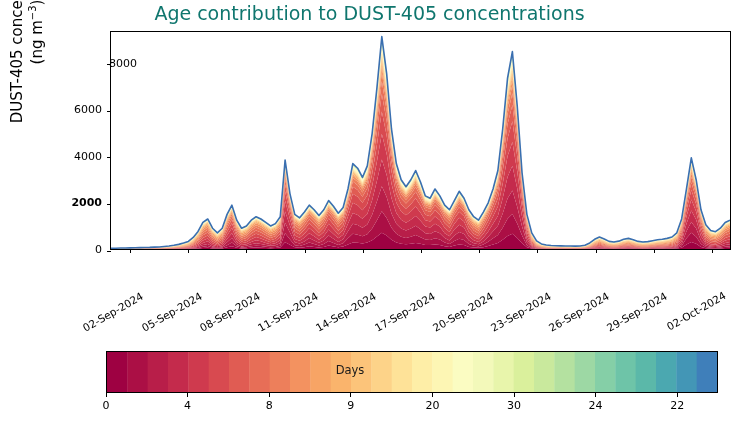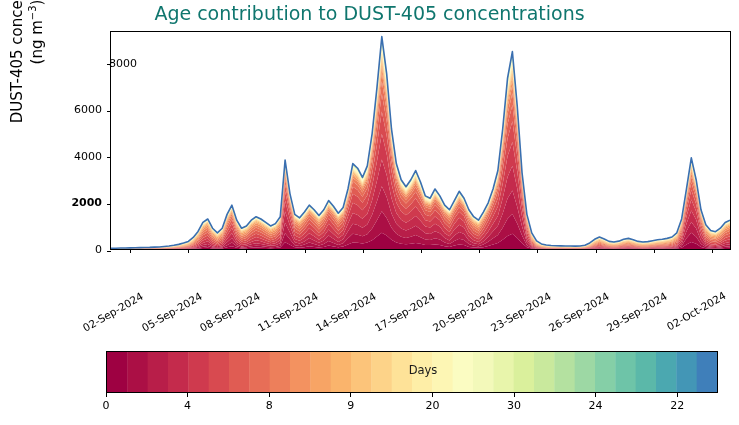--- a/index.html
+++ b/index.html
@@ -26,21 +26,21 @@
   
   .xtick{position:absolute;top:100%;width:0;}
   .xtick .tmark{position:absolute;left:-0.5px;top:0;width:1.1px;height:4px;background:#000;}
   .xtick .tlab{position:absolute;top:7px;left:0;font-size:10.5px;white-space:nowrap;
                transform:rotate(-30deg);transform-origin:100% 0;
                text-align:right;}
   .xtick .tlabinner{display:inline-block;transform:translateX(-100%);}
   
   #cbar{left:106px;top:351px;width:612px;height:42px;border:1.1px solid #000;box-sizing:border-box;overflow:hidden;}
   #cbarsvg{position:absolute;left:0;top:0;width:100%;height:100%;display:block;}
-  #cbar-label{left:106px;top:363px;width:634px;text-align:center;font-size:11.5px;color:#1a1a1a;pointer-events:none;}
+  #cbar-label{left:106px;top:363px;width:488px;text-align:center;font-size:11.5px;color:#1a1a1a;pointer-events:none;}
   .cbtick{position:absolute;top:393px;width:0;}
   .cbtick .tmark{position:absolute;left:-0.5px;top:0;width:1.1px;height:4px;background:#000;}
   .cbtick .tlab{position:absolute;top:6px;left:-20px;width:40px;text-align:center;font-size:11px;}
 </style>
 </head>
 <body>
 
 <div id="root">
 
   <div class="abs" id="chart-title">Age contribution to DUST-405 concentrations</div>

